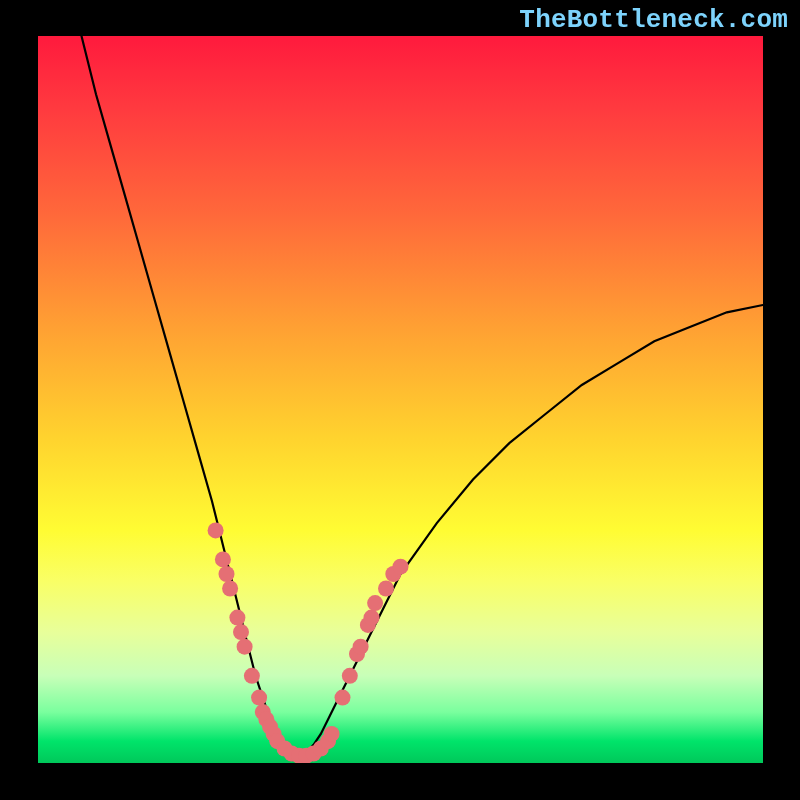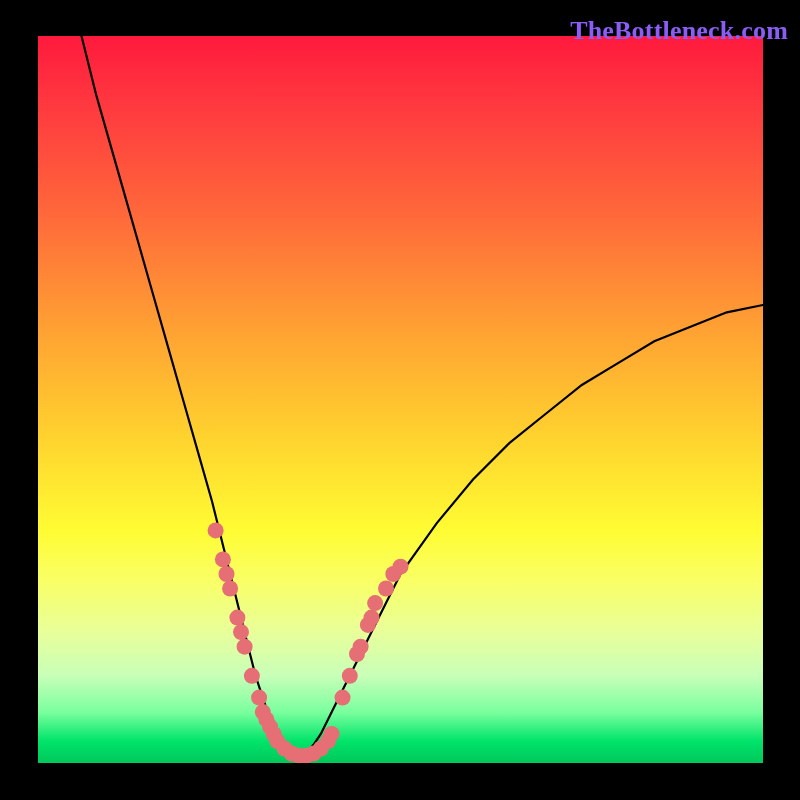--- a/index.html
+++ b/index.html
@@ -34,26 +34,26 @@
       #f9ff66 75%,
       #e8ff9a 82%,
       #c8ffb8 88%,
       #7aff9e 93%,
       #00e46a 97%,
       #00c85a 100%
     );
   }
   .watermark {
     position: absolute;
-    top: 16px;
+    top: 5px;
     right: 12px;
-    font-family: Liberation Serif, serif;
+    font-family: Liberation Mono, monospace;
     font-size: 26px;
     font-weight: 600;
-    color: #8b5cf6;
+    color: #7dd3fc;
     letter-spacing: 0.2px;
   }
   svg.overlay {
     position: absolute;
     left: 38px;
     top: 36px;
     width: 725px;
     height: 727px;
   }
 </style>

